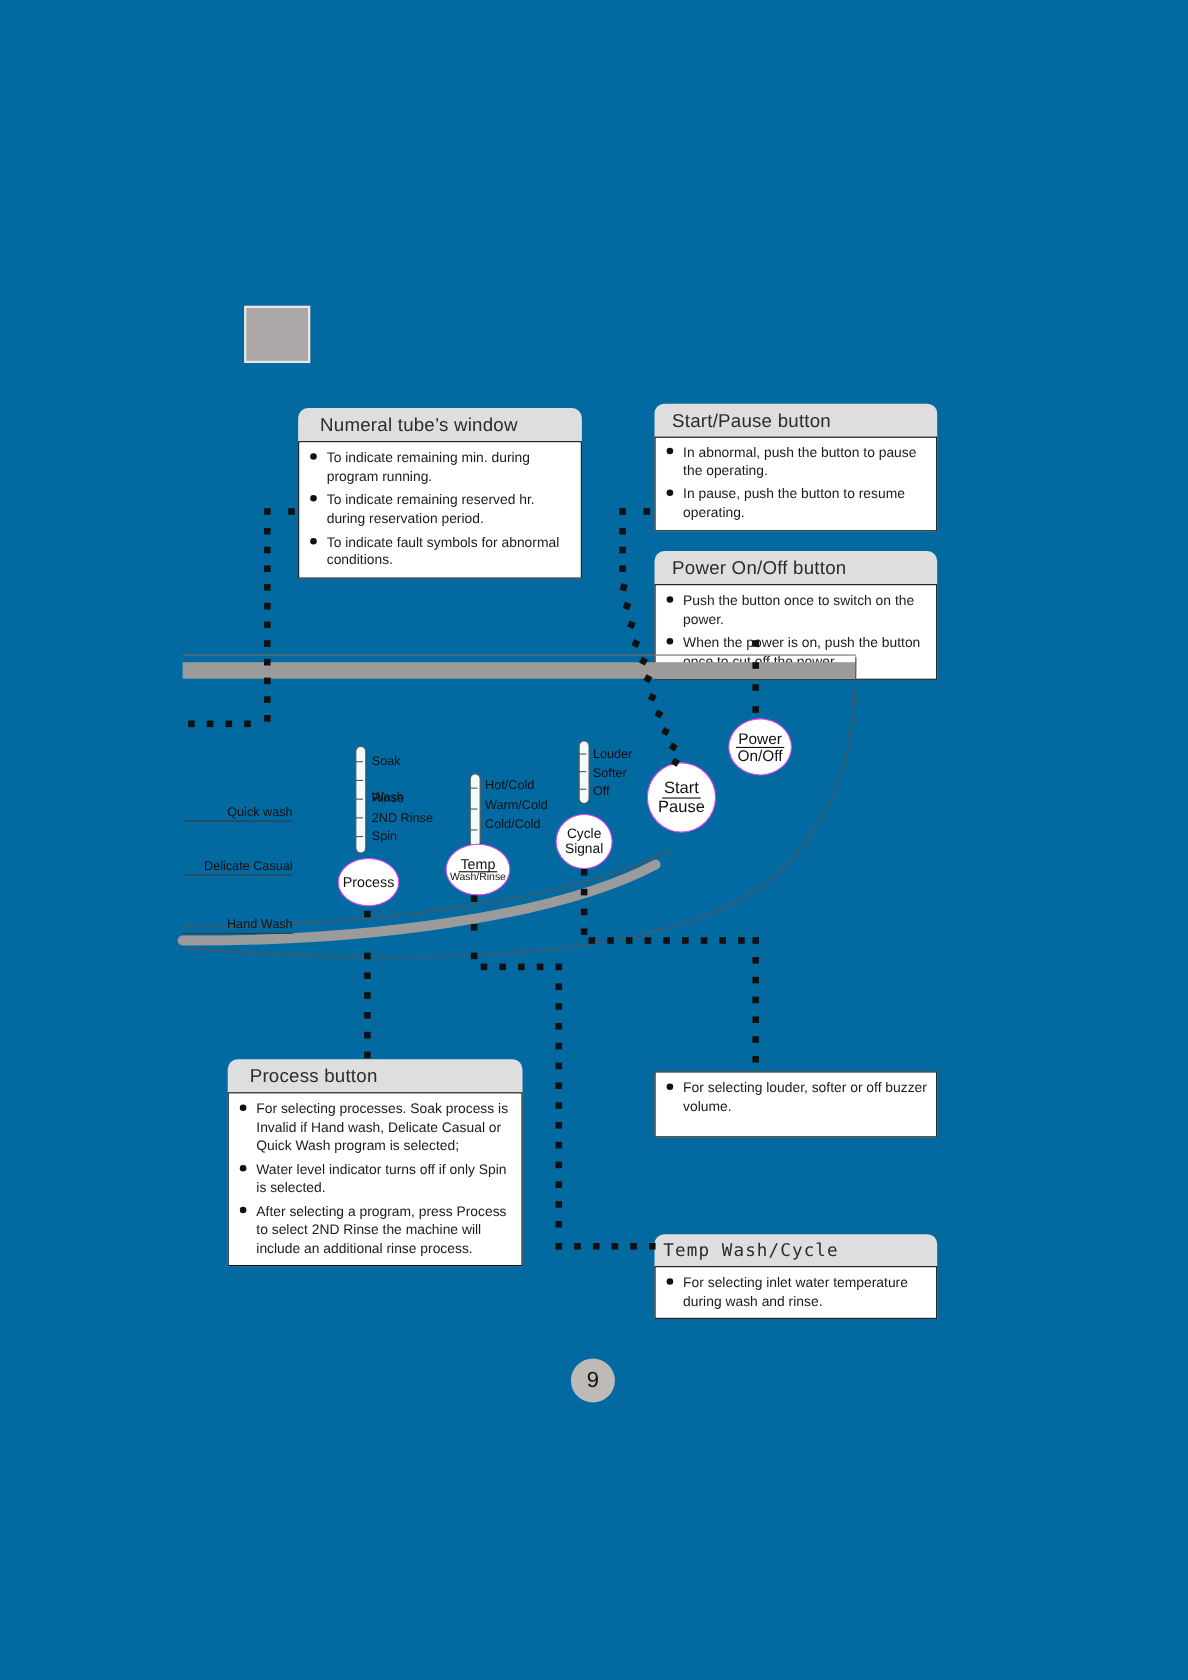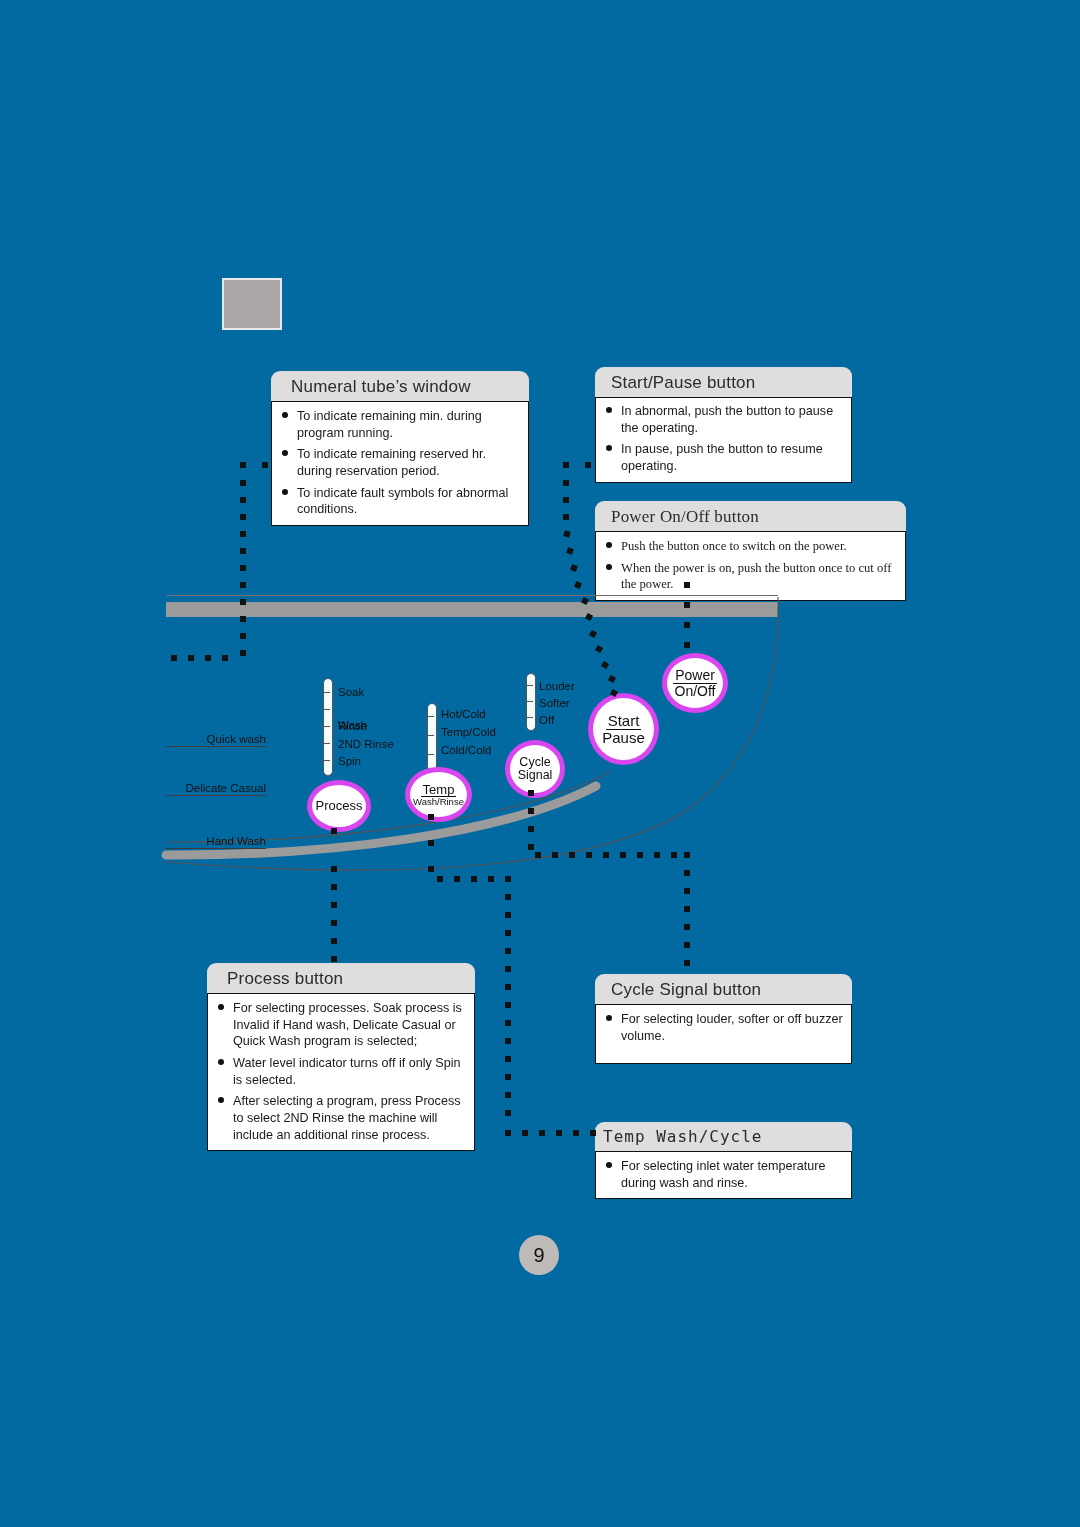--- a/index.html
+++ b/index.html
@@ -81,21 +81,21 @@
   .indlabel{
     position:absolute;
     font-size:11.5px;
     color:#111;
     white-space:nowrap;
     line-height:1;
   }
 
   .knob{
     position:absolute;
-    border:5px solid #d946ef;
+    border:1px solid #d946ef;
     border-radius:50%;
     background:#fff;
     display:flex;
     flex-direction:column;
     align-items:center;
     justify-content:center;
     text-align:center;
     line-height:1.02;
     color:#111;
   }
@@ -166,21 +166,21 @@
           <span>In abnormal, push the button to pause the operating.</span>
         </li>
         <li>
           <span class="dot"></span>
           <span>In pause, push the button to resume operating.</span>
         </li>
       </ul>
     </div>
   </div>
 
-  <div class="callout" style="left:595px;top:501px;width:311px;font-family:Liberation Serif, serif;">
+  <div class="callout" style="left:595px;top:501px;width:257px;">
     <div class="hdr" style="padding-left:16px;">Power On/Off button</div>
     <div class="body">
       <ul>
         <li>
           <span class="dot"></span>
           <span>Push the button once to switch on the power.</span>
         </li>
         <li>
           <span class="dot"></span>
           <span>When the power is on, push the button once to cut off the power.</span>
@@ -203,21 +203,20 @@
         </li>
         <li>
           <span class="dot"></span>
           <span>After selecting a program, press Process  to select  2ND Rinse  the machine will include an additional rinse process.</span>
         </li>
       </ul>
     </div>
   </div>
 
   <div class="callout" style="left:595px;top:974px;width:257px;">
-    <div class="hdr" style="padding-left:16px;">Cycle Signal button</div>
     <div class="body" style="min-height:45px;">
       <ul>
         <li>
           <span class="dot"></span>
           <span>For selecting louder, softer or off buzzer volume.</span>
         </li>
       </ul>
     </div>
   </div>
 
@@ -262,21 +261,21 @@
   <div class="indlabel" style="left:338px;top:721px;">Rinse</div>
   <div class="indlabel" style="left:338px;top:739px;">2ND Rinse</div>
   <div class="indlabel" style="left:338px;top:756px;">Spin</div>
 
   <div class="ind" style="left:427px;top:703px;height:68px;">
     <div class="tick" style="top:12px;"></div>
     <div class="tick" style="top:31px;"></div>
     <div class="tick" style="top:50px;"></div>
   </div>
   <div class="indlabel" style="left:441px;top:709px;">Hot/Cold</div>
-  <div class="indlabel" style="left:441px;top:727px;">Temp/Cold</div>
+  <div class="indlabel" style="left:441px;top:727px;">Warm/Cold</div>
   <div class="indlabel" style="left:441px;top:745px;">Cold/Cold</div>
 
   <div class="ind" style="left:526px;top:673px;height:58px;">
     <div class="tick" style="top:11px;"></div>
     <div class="tick" style="top:27px;"></div>
     <div class="tick" style="top:43px;"></div>
   </div>
   <div class="indlabel" style="left:539px;top:681px;">Louder</div>
   <div class="indlabel" style="left:539px;top:698px;">Softer</div>
   <div class="indlabel" style="left:539px;top:715px;">Off</div>

